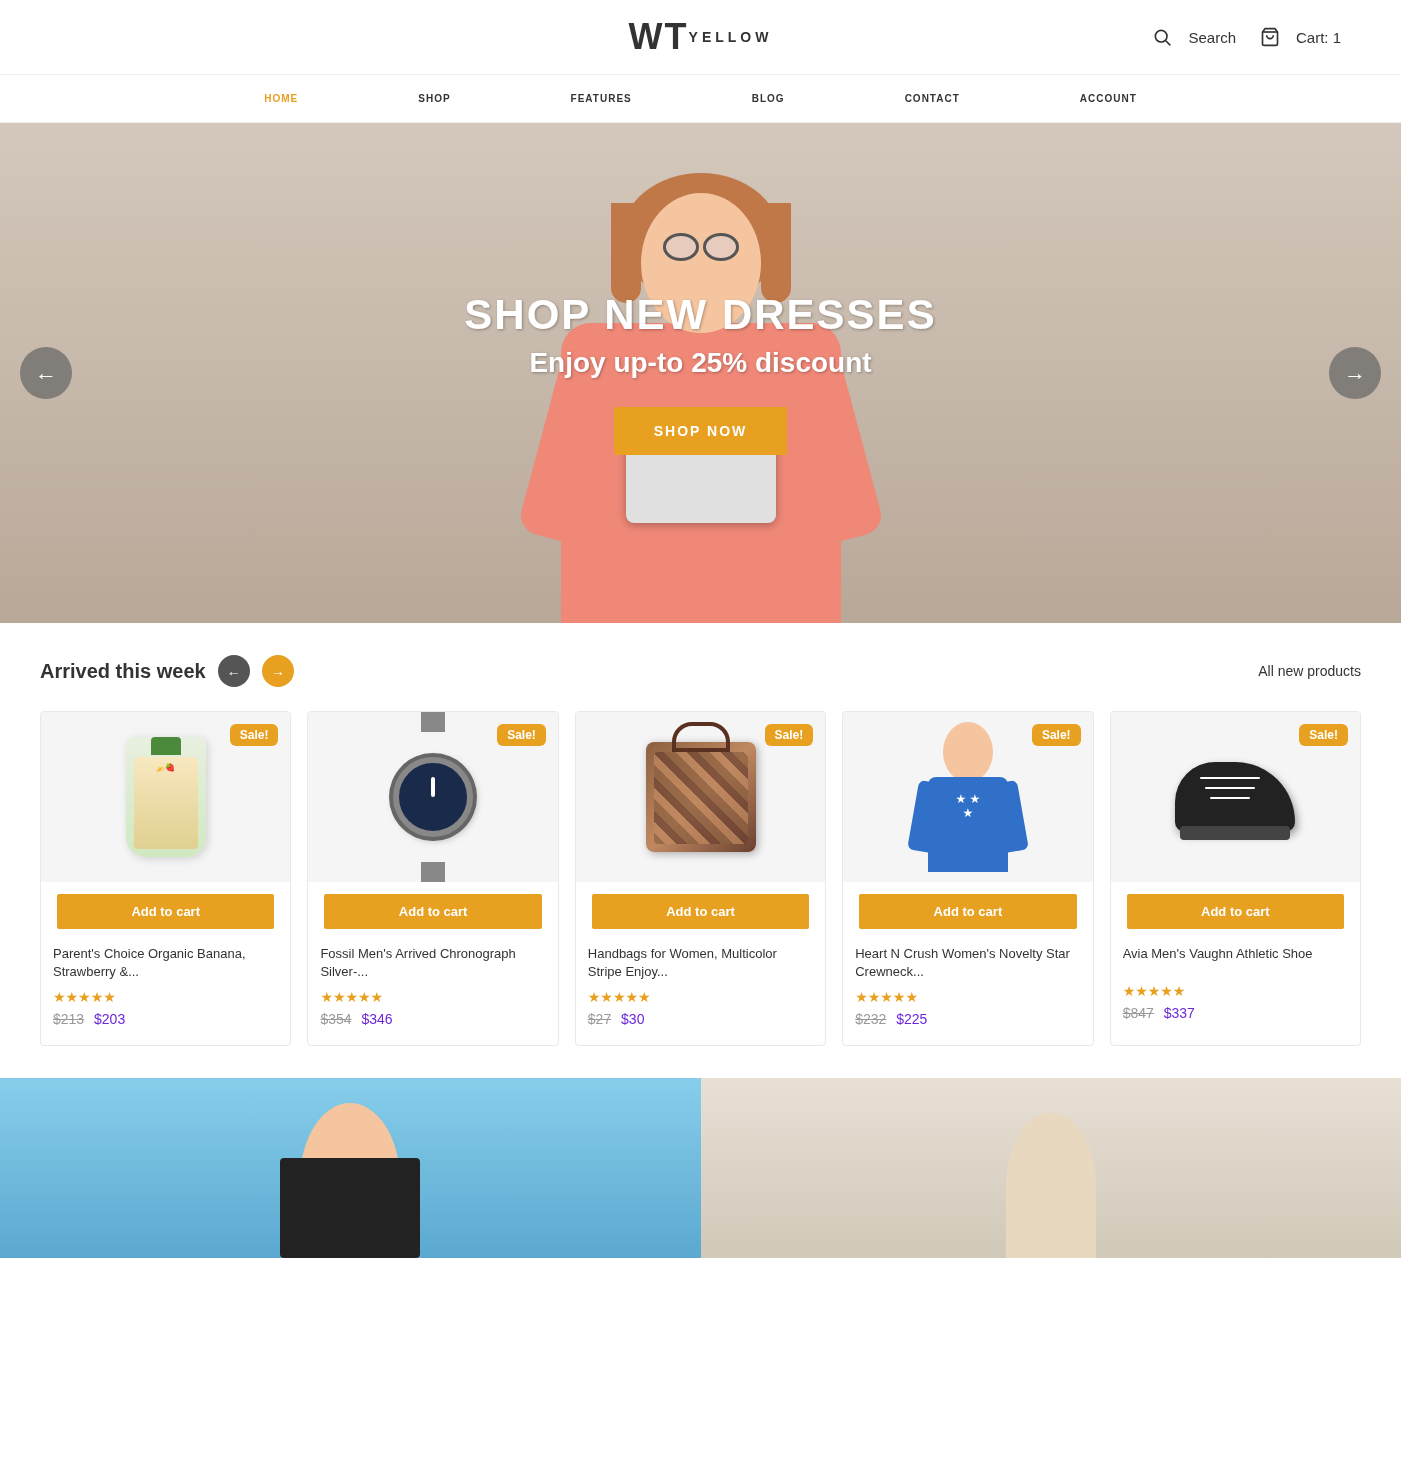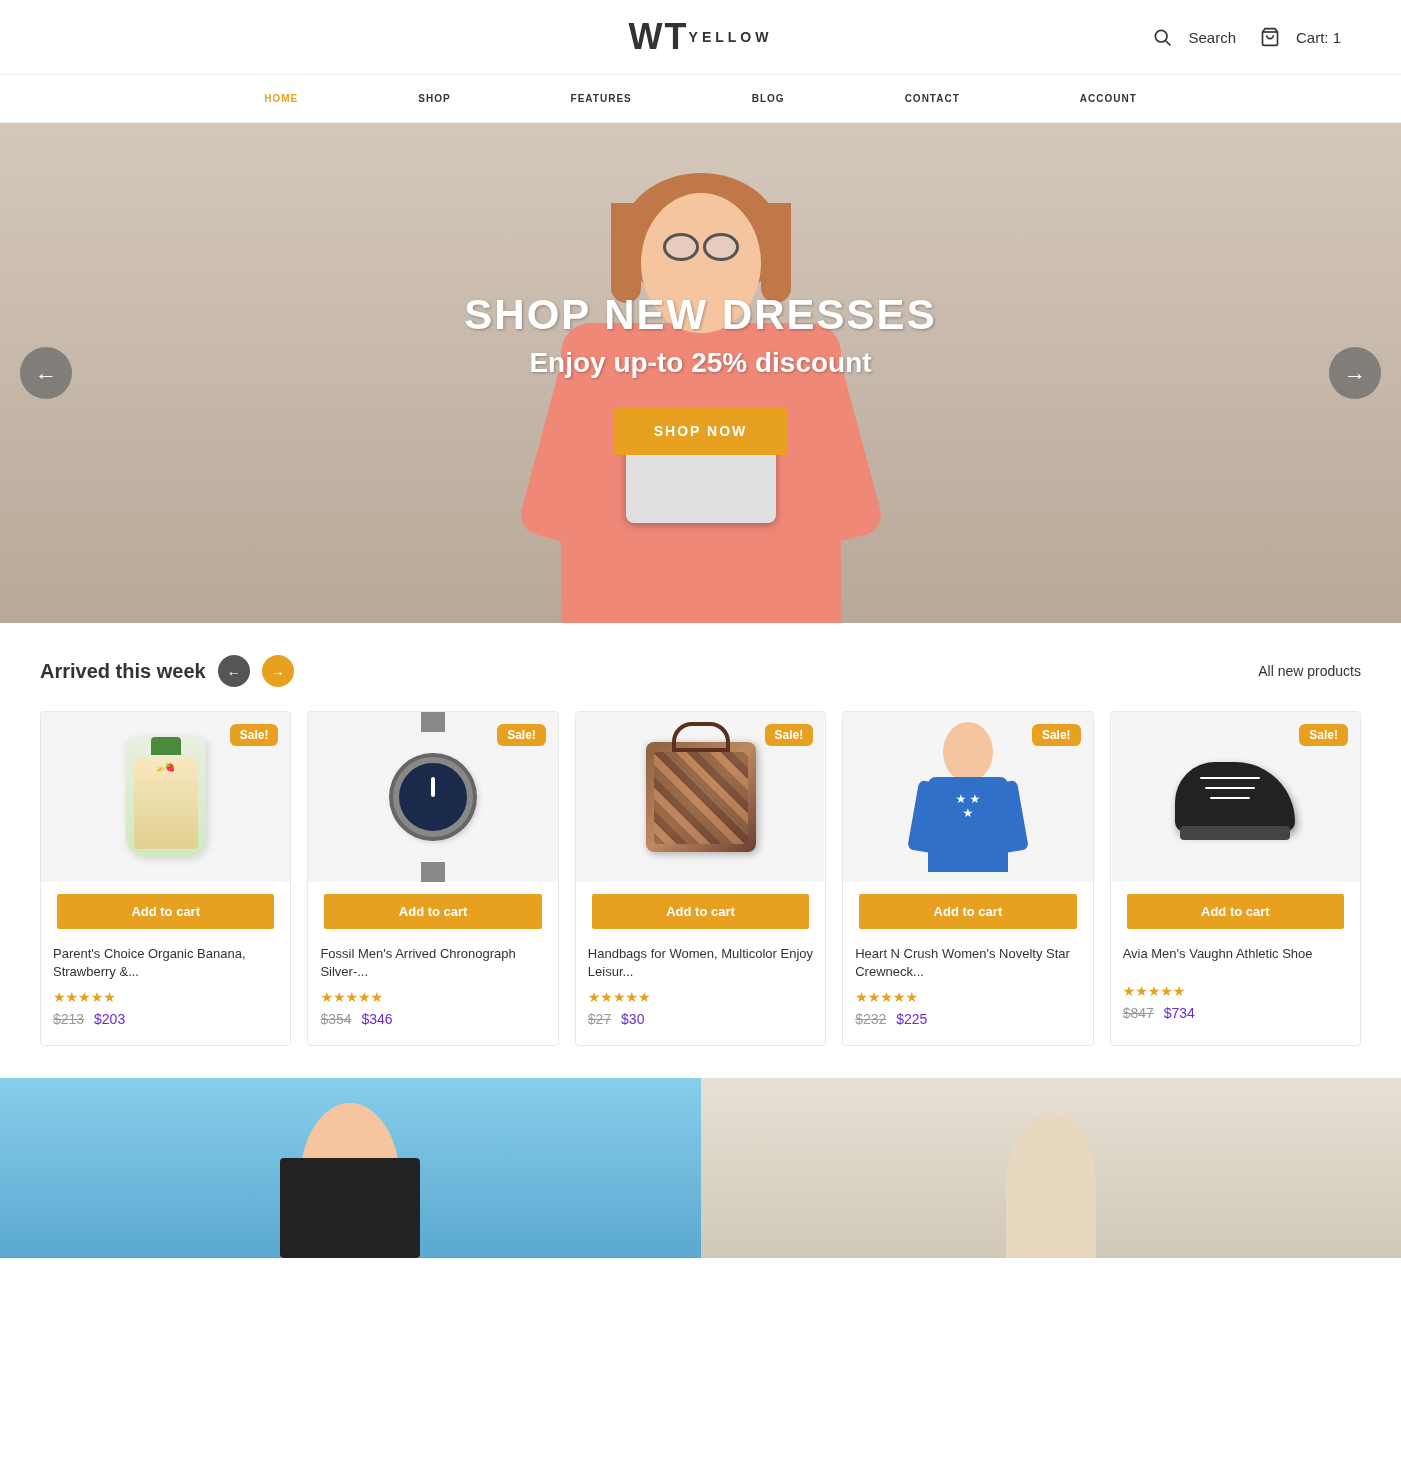--- a/index.html
+++ b/index.html
@@ -509,21 +509,21 @@
     <div class="product-card">
       <div class="product-image-wrap">
         <div class="product-image-placeholder">
           <div class="bag">
             <div style="position:absolute;top:10px;left:8px;right:8px;bottom:8px;background:repeating-linear-gradient(45deg,#8b6040 0px,#8b6040 8px,#c08860 8px,#c08860 16px,#6a4030 16px,#6a4030 24px);border-radius:4px;opacity:0.7;"></div>
           </div>
         </div>
         <span class="sale-badge">Sale!</span>
       </div>
       <button class="add-to-cart-btn">Add to cart</button>
-      <div class="product-name">Handbags for Women, Multicolor Enjoy Leisur...</div>
+      <div class="product-name">Handbags for Women, Multicolor Stripe Enjoy...</div>
       <div class="product-stars">★★★★★</div>
       <div class="product-price">
         <span class="price-old">$27</span>
         <span class="price-new">$30</span>
       </div>
     </div>
 
     <div class="product-card">
       <div class="product-image-wrap">
         <div class="product-image-placeholder">
@@ -561,21 +561,21 @@
             <div style="position:absolute;top:35px;left:35px;width:40px;height:2px;background:#fff;border-radius:1px;"></div>
           </div>
         </div>
         <span class="sale-badge">Sale!</span>
       </div>
       <button class="add-to-cart-btn">Add to cart</button>
       <div class="product-name">Avia Men's Vaughn Athletic Shoe</div>
       <div class="product-stars">★★★★★</div>
       <div class="product-price">
         <span class="price-old">$847</span>
-        <span class="price-new">$734</span>
+        <span class="price-new">$337</span>
       </div>
     </div>
 
   </div>
 </div>
 
 <div class="bottom-banners">
   <div class="banner-left">
 
     <div style="position:relative;width:100%;height:100%;background:linear-gradient(to bottom,#87ceeb 0%,#5ba8d0 100%);overflow:hidden;">

